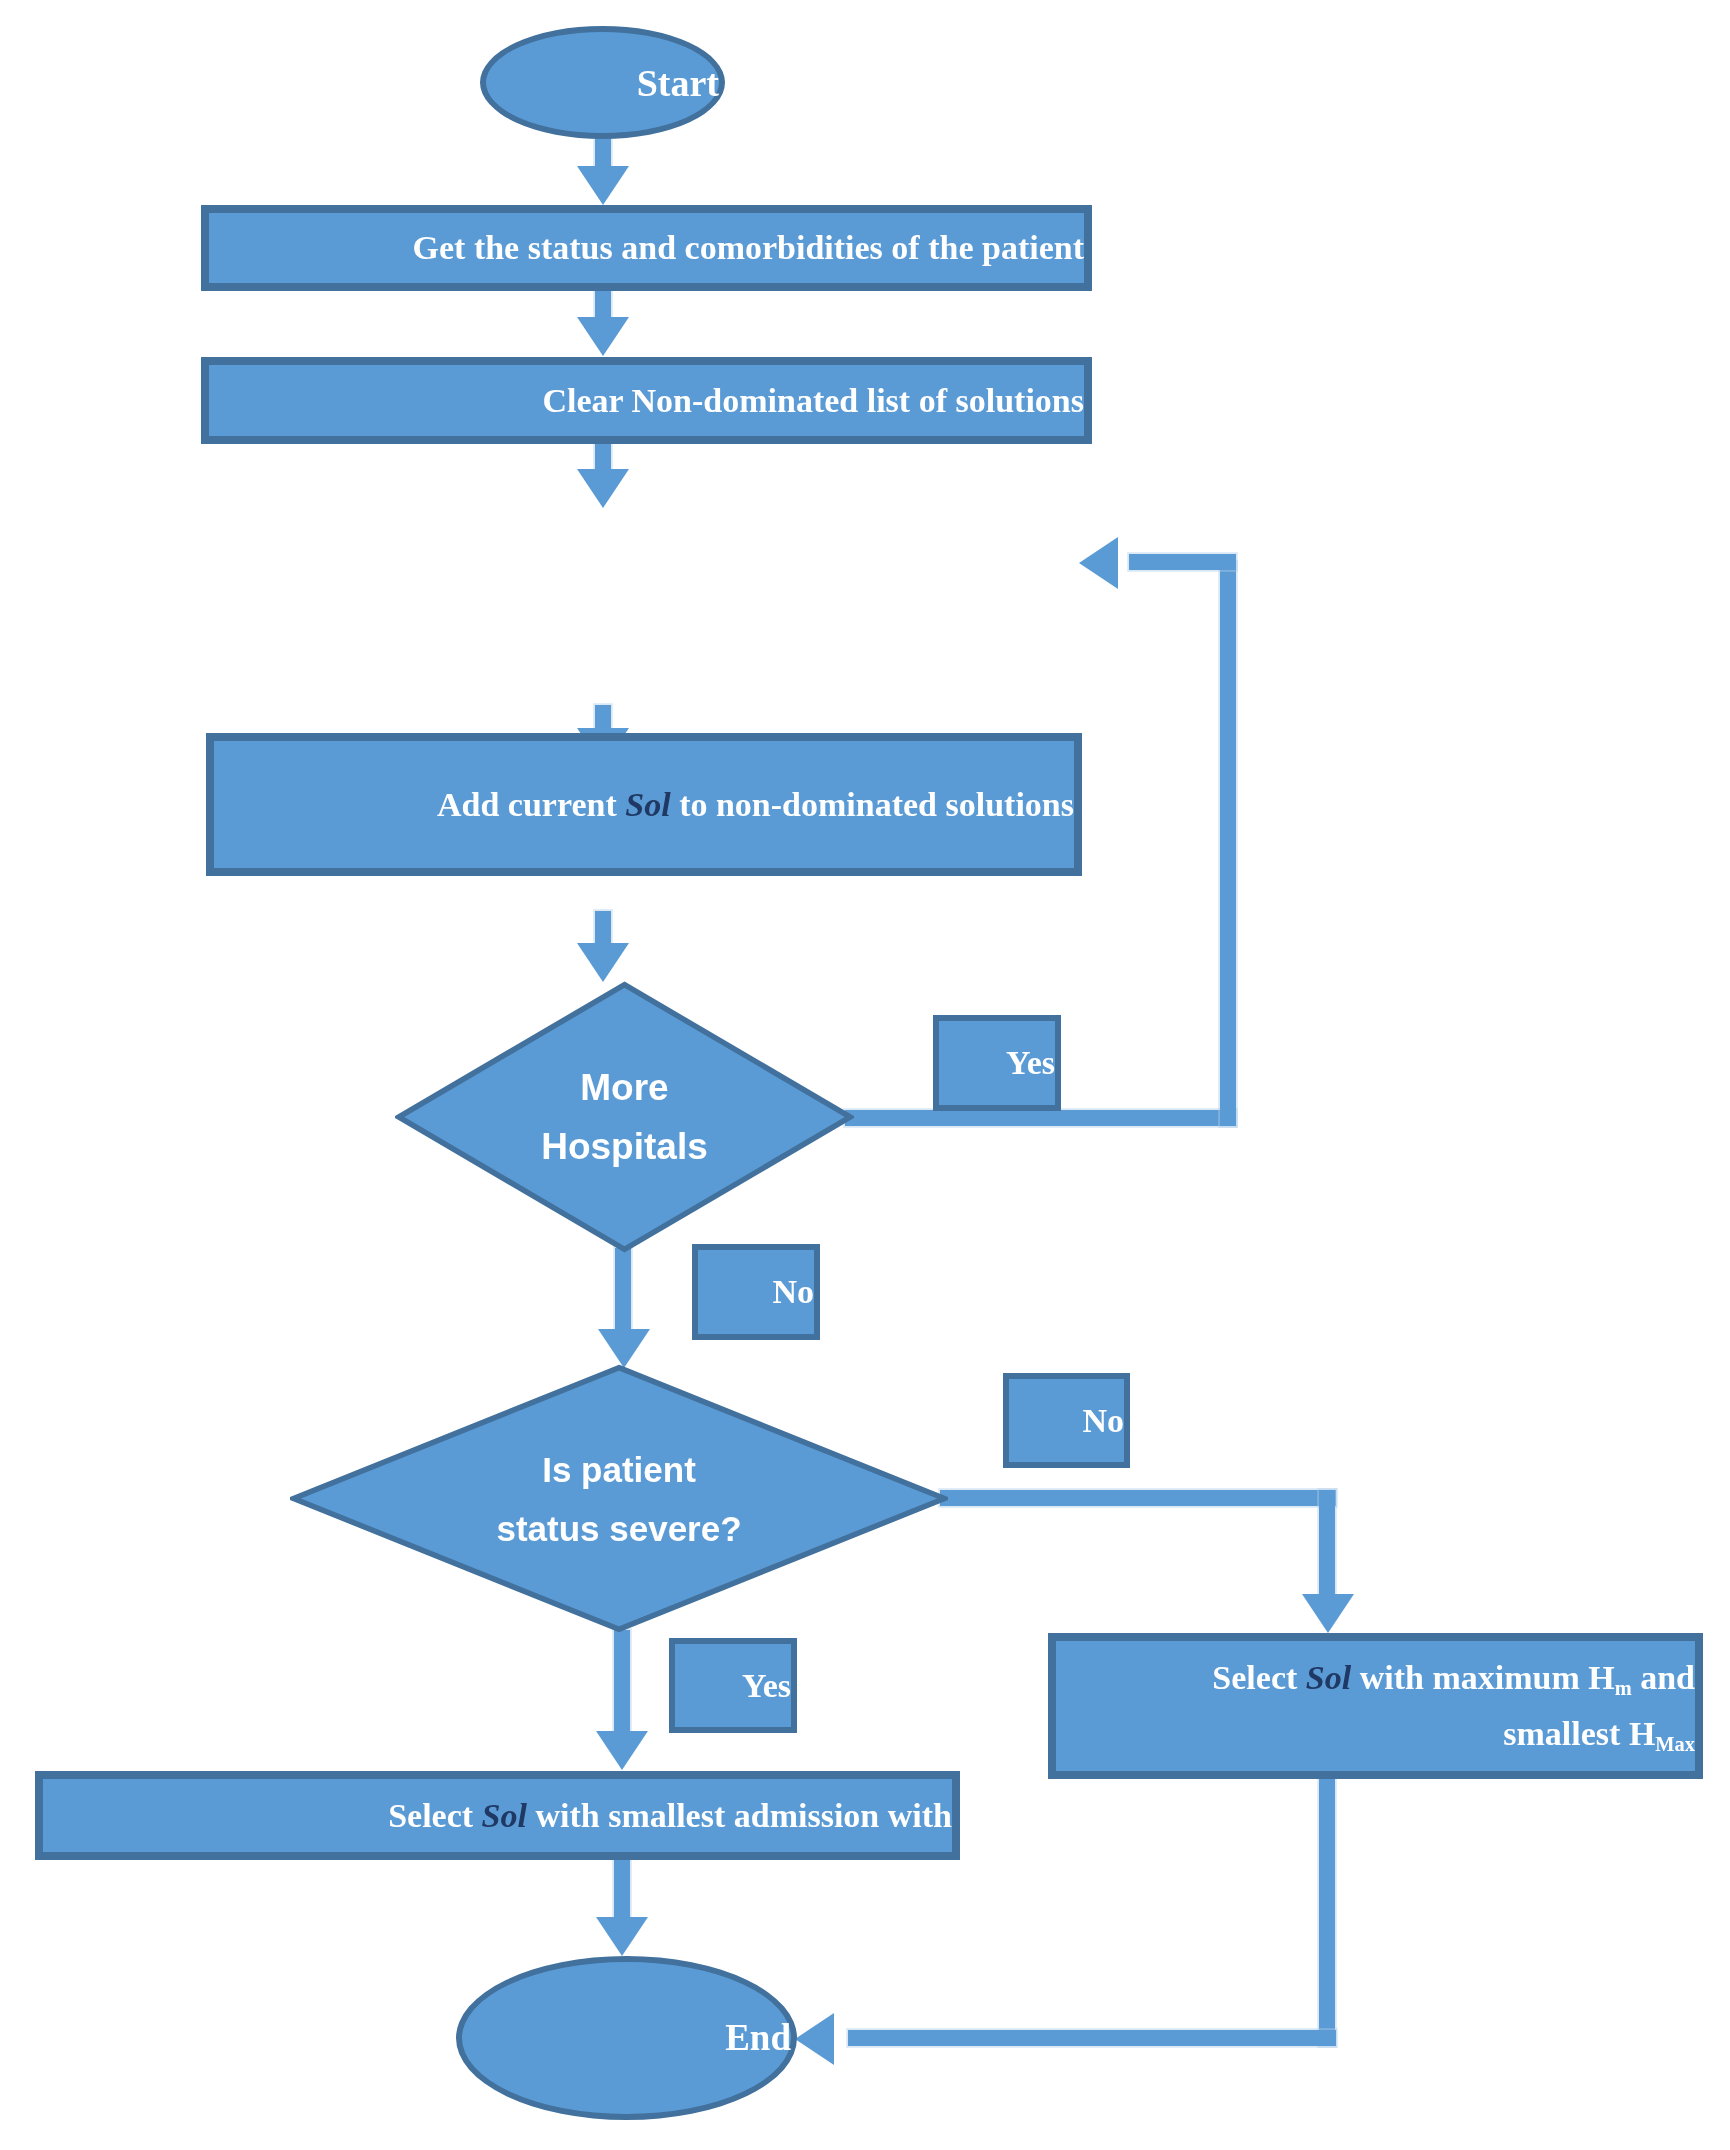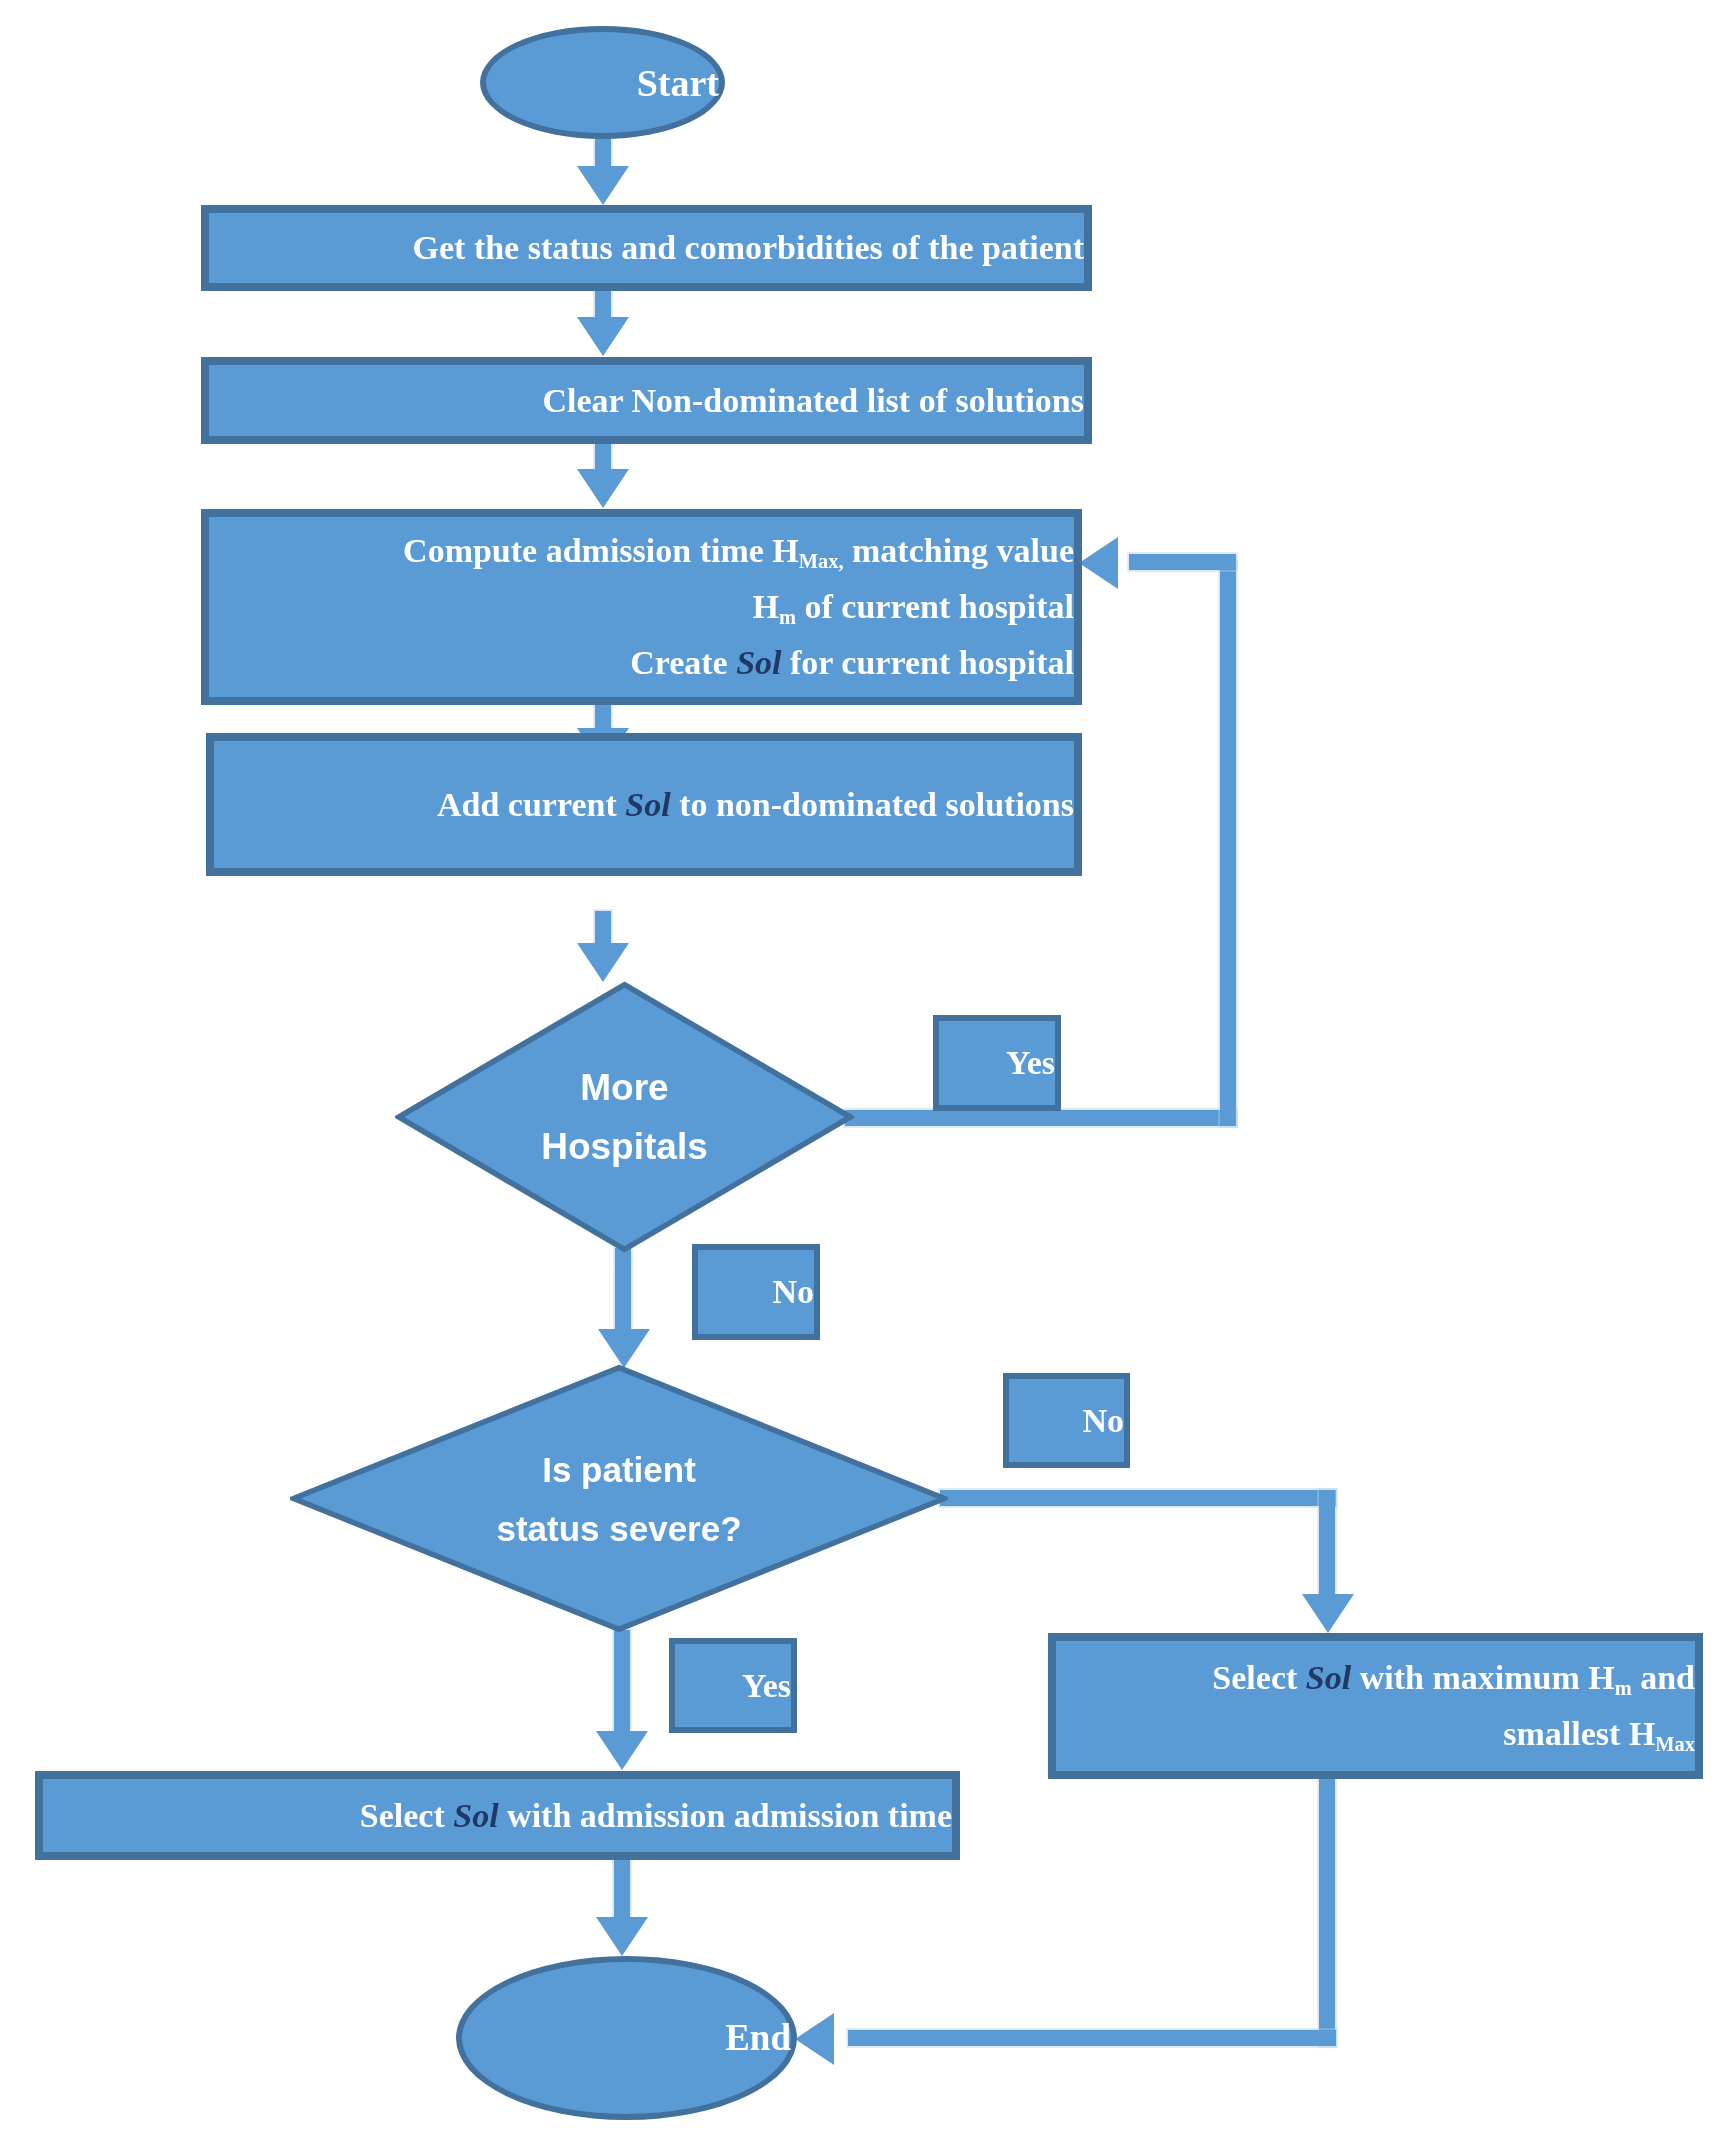--- a/index.html
+++ b/index.html
@@ -118,25 +118,20 @@
   </div>
 
   <div class="node" id="box-get">
     <div class="line"><span>Get the status and comorbidities of the patient</span></div>
   </div>
 
   <div class="node" id="box-clear">
     <div class="line"><span>Clear Non-dominated list of solutions</span></div>
   </div>
 
-  <div class="node" id="box-compute">
-    <div class="line"><span>Compute admission time H</span><sub>Max,</sub><span> matching value</span></div>
-    <div class="line"><span>H</span><sub>m</sub><span> of current hospital</span></div>
-    <div class="line"><span>Create </span><span class="sol">Sol</span><span> for current hospital</span></div>
-  </div>
 
   <div class="node" id="box-add">
     <div class="line"><span>Add current </span><span class="sol">Sol</span><span> to non-dominated solutions</span></div>
   </div>
 
   <div class="diamond" id="d1">
     <svg viewBox="0 0 750 444" preserveAspectRatio="none">
       <polygon points="375,6 744,222 375,438 6,222" fill="#5b9bd5" stroke="#41719c" stroke-width="9"></polygon>
     </svg>
     <div class="dtext">
@@ -170,21 +165,21 @@
   <div class="node" id="box-selectmax">
     <div class="line"><span>Select </span><span class="sol">Sol</span><span> with maximum H</span><sub>m</sub><span> and</span></div>
     <div class="line"><span>smallest H</span><sub>Max</sub></div>
   </div>
 
   <div class="node label-box" id="yes2">
     <span>Yes</span>
   </div>
 
   <div class="node" id="box-selectsmall">
-    <div class="line"><span>Select </span><span class="sol">Sol</span><span> with admission admission time</span></div>
+    <div class="line"><span>Select </span><span class="sol">Sol</span><span> with smallest admission with</span></div>
   </div>
 
   <div class="node ellipse" id="end">
     <span>End</span>
   </div>
 
 </div>
 
 
 </body></html>

